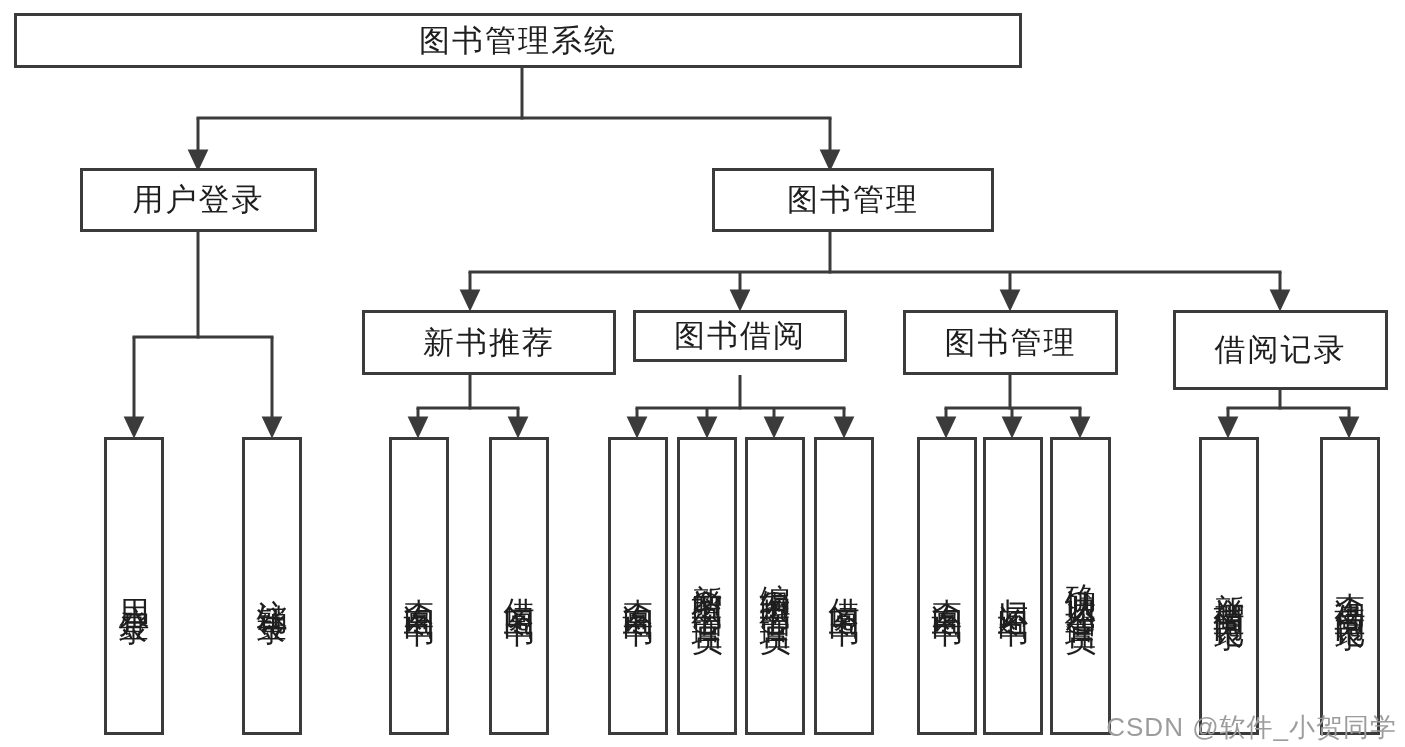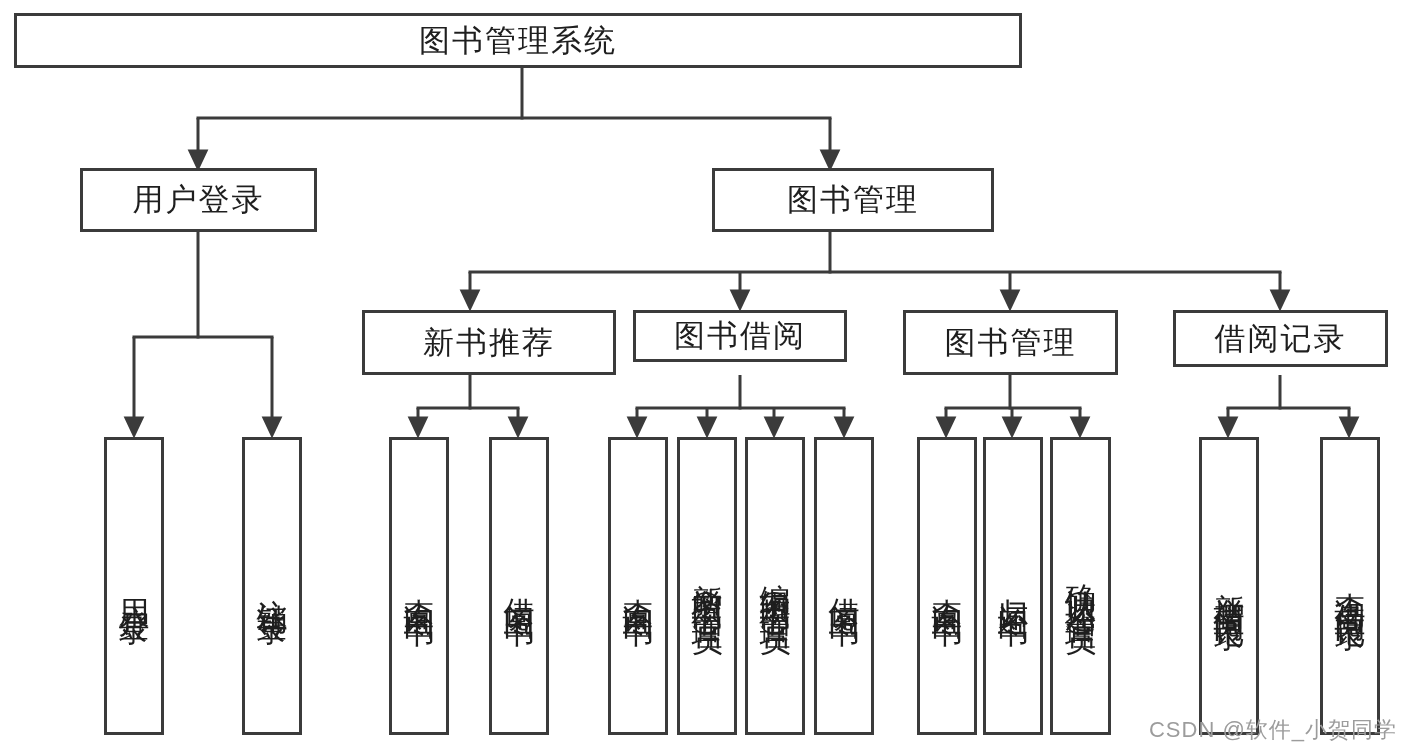--- a/index.html
+++ b/index.html
@@ -38,21 +38,21 @@
     writing-mode: vertical-rl;
     letter-spacing: 6px;
     white-space: normal;
     line-height: 1;
     text-align: center;
   }
   #watermark {
     position: absolute;
     right: 8px;
     bottom: 2px;
-    font-size: 22px;
+    font-size: 26px;
     color: #9c9c9c;
     letter-spacing: 1px;
   }
 </style>
 </head>
 <body>
 
 <div id="canvas">
 
   <svg id="wires" viewBox="0 0 1405 747" xmlns="http://www.w3.org/2000/svg">
@@ -120,21 +120,21 @@
   </svg>
 
   <div class="node" style="left:14px; top:13px; width:1008px; height:55px;">图书管理系统</div>
 
   <div class="node" style="left:80px; top:168px; width:237px; height:64px;">用户登录</div>
   <div class="node" style="left:712px; top:168px; width:282px; height:64px;">图书管理</div>
 
   <div class="node" style="left:362px; top:310px; width:254px; height:65px;">新书推荐</div>
   <div class="node" style="left:633px; top:310px; width:214px; height:52px;">图书借阅</div>
   <div class="node" style="left:903px; top:310px; width:215px; height:65px;">图书管理</div>
-  <div class="node" style="left:1173px; top:310px; width:215px; height:57px;">借阅记录</div>
+  <div class="node" style="left:1173px; top:310px; width:215px; height:80px;">借阅记录</div>
 
   <div class="node vnode" style="left:104px; top:437px; width:60px; height:298px;">用户登录</div>
   <div class="node vnode" style="left:242px; top:437px; width:60px; height:298px;">注销登录</div>
 
   <div class="node vnode" style="left:389px; top:437px; width:60px; height:298px;">查询图书</div>
   <div class="node vnode" style="left:489px; top:437px; width:60px; height:298px;">借阅图书</div>
 
   <div class="node vnode" style="left:608px; top:437px; width:60px; height:298px;">查询图书</div>
   <div class="node vnode" style="left:677px; top:437px; width:60px; height:298px;">新增图书（管理员）</div>
   <div class="node vnode" style="left:745px; top:437px; width:60px; height:298px;">编辑图书（管理员）</div>

